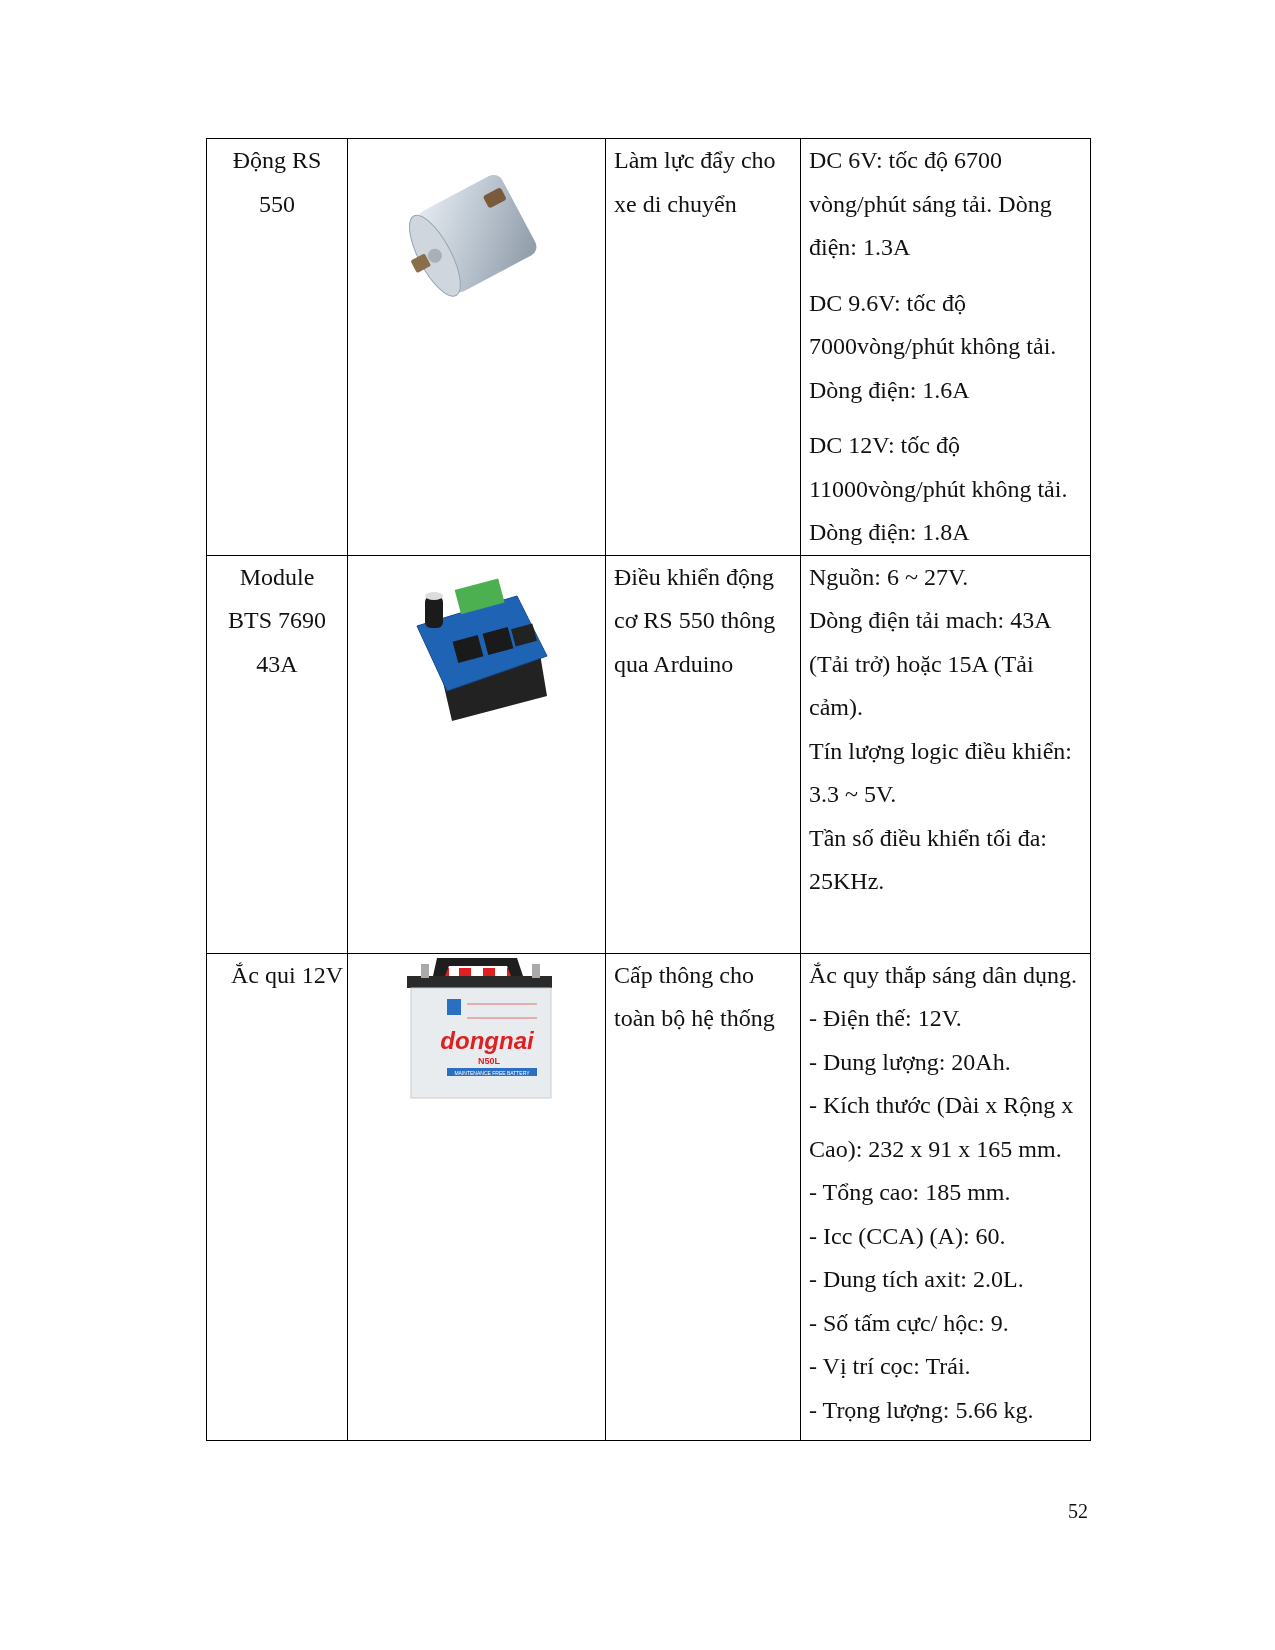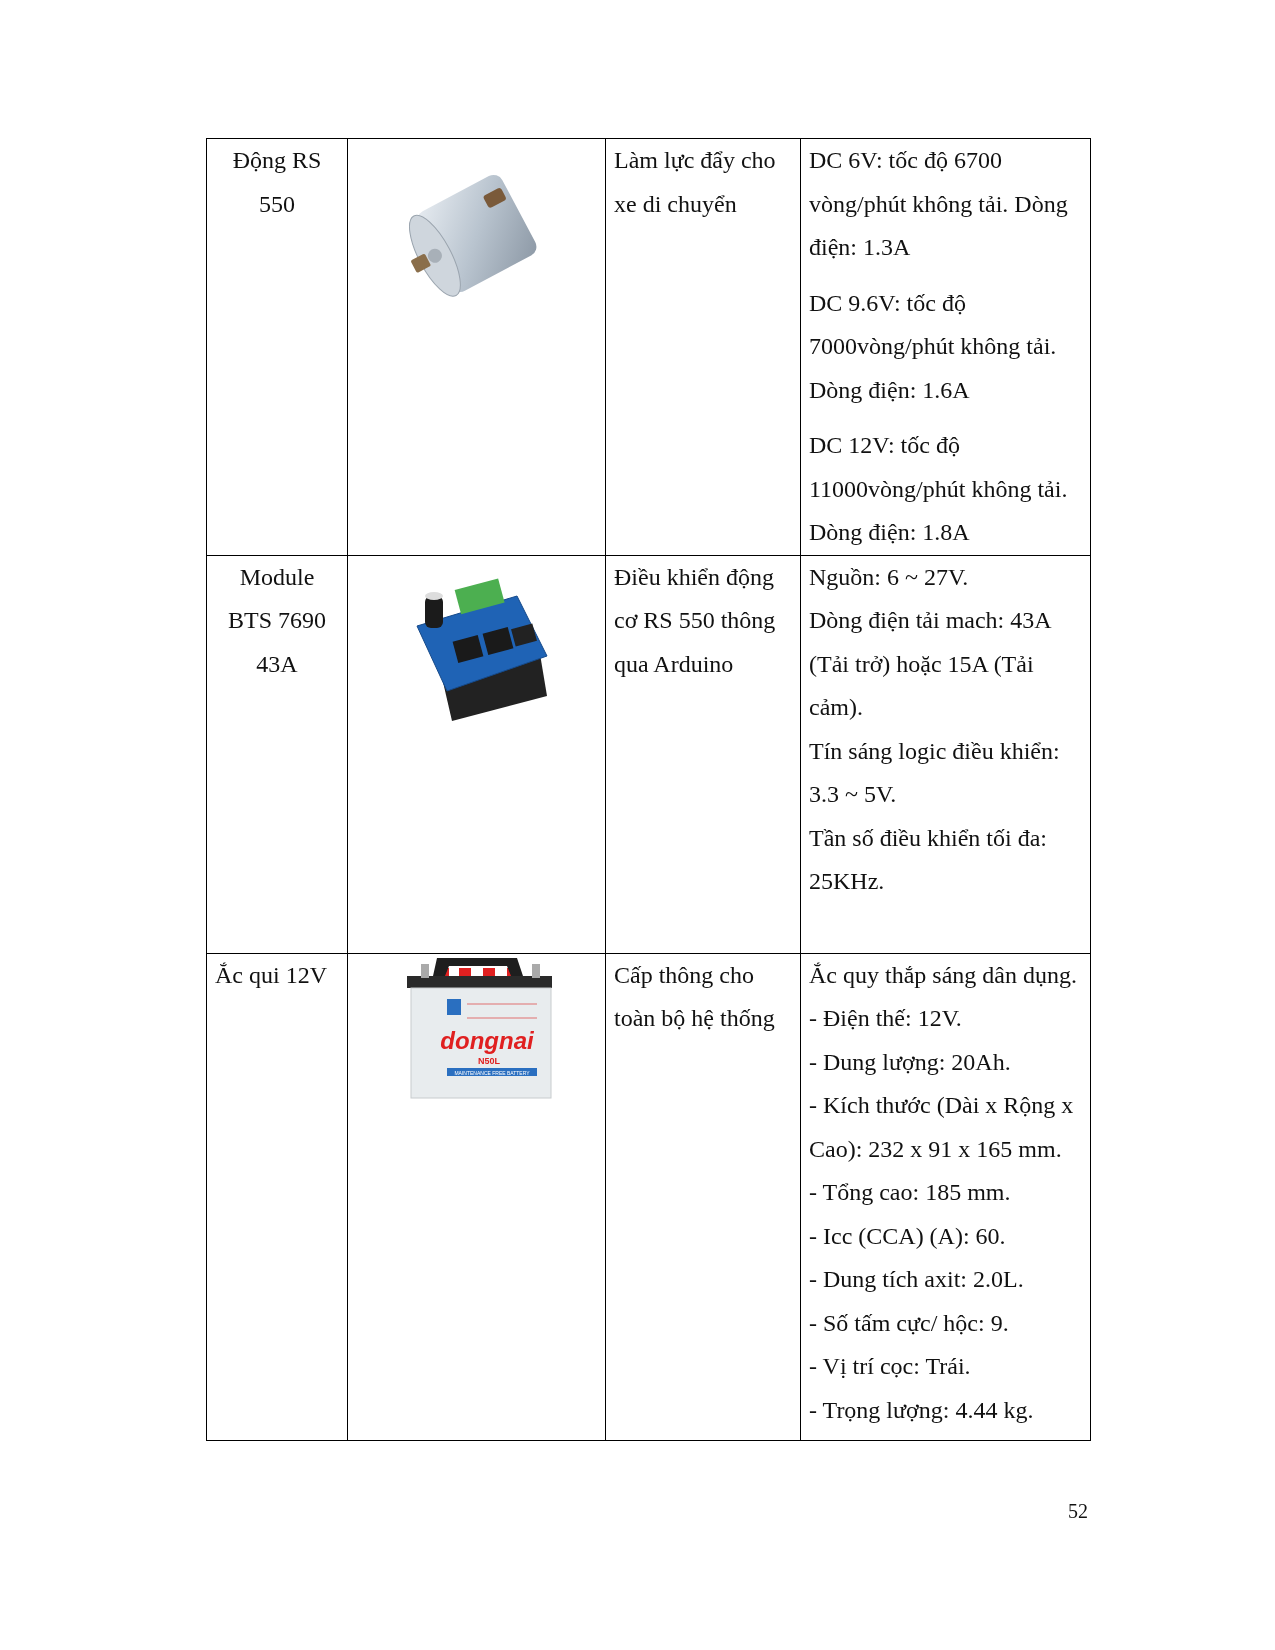--- a/index.html
+++ b/index.html
@@ -5,21 +5,21 @@
     html, body { margin: 0; padding: 0; background: #ffffff; }
     body { width: 1275px; height: 1650px; position: relative; overflow: hidden;
            font-family: "Liberation Serif", "DejaVu Serif", serif; color: #111; }
     .page { position: absolute; left: 0; top: 0; width: 1275px; height: 1650px; }
     table.spec { position: absolute; left: 206px; top: 138px; border-collapse: collapse;
                  table-layout: fixed; width: 884px; }
     table.spec td { border: 1.5px solid #000; vertical-align: top; padding: 0 8px;
                     font-size: 24px; line-height: 43.5px; }
     col.c1 { width: 141px; } col.c2 { width: 258px; } col.c3 { width: 195px; } col.c4 { width: 290px; }
     td.name { text-align: center; padding: 0 4px; }
-    td.name.left { text-align: left; padding-left: 8px; }
+    td.name.left { text-align: left; padding-left: 24px; }
     td.img { text-align: center; padding: 0; }
     .para { margin: 0; }
     .para.gap { margin-top: 12px; }
     .line { display: block; white-space: nowrap; }
     .pic { display: block; margin: 0 auto; }
     .page-num { position: absolute; left: 1068px; top: 1500px; font-size: 20px; }
   </style>
 </head>
 <body>
 
@@ -56,21 +56,21 @@
           </g>
         </svg>
       </td>
       <td>
         <span class="line">Làm lực đẩy cho</span>
         <span class="line">xe di chuyển</span>
       </td>
       <td>
         <p class="para">
           <span class="line">DC 6V: tốc độ 6700</span>
-          <span class="line">vòng/phút không tải. Dòng</span>
+          <span class="line">vòng/phút sáng tải. Dòng</span>
           <span class="line">điện: 1.3A</span>
         </p>
         <p class="para gap">
           <span class="line">DC 9.6V: tốc độ</span>
           <span class="line">7000vòng/phút không tải.</span>
           <span class="line">Dòng điện: 1.6A</span>
         </p>
         <p class="para gap">
           <span class="line">DC 12V: tốc độ</span>
           <span class="line">11000vòng/phút không tải.</span>
@@ -100,21 +100,21 @@
       <td>
         <span class="line">Điều khiển động</span>
         <span class="line">cơ RS 550 thông</span>
         <span class="line">qua Arduino</span>
       </td>
       <td>
         <span class="line">Nguồn: 6 ~ 27V.</span>
         <span class="line">Dòng điện tải mach: 43A</span>
         <span class="line">(Tải trở)  hoặc 15A (Tải</span>
         <span class="line">cảm).</span>
-        <span class="line">Tín sáng logic điều khiển:</span>
+        <span class="line">Tín lượng logic điều khiển:</span>
         <span class="line">3.3 ~ 5V.</span>
         <span class="line">Tần số điều khiển tối đa:</span>
         <span class="line">25KHz.</span>
       </td>
     </tr>
 
     <tr style="height:487px">
       <td class="name left">
         <span class="line">Ắc qui 12V</span>
       </td>
@@ -146,20 +146,20 @@
         <span class="line">Ắc quy thắp sáng dân dụng.</span>
         <span class="line">- Điện thế: 12V.</span>
         <span class="line">- Dung lượng: 20Ah.</span>
         <span class="line">- Kích thước (Dài x Rộng x</span>
         <span class="line">Cao): 232 x 91 x 165 mm.</span>
         <span class="line">- Tổng cao: 185 mm.</span>
         <span class="line">- Icc (CCA) (A): 60.</span>
         <span class="line">- Dung tích axit: 2.0L.</span>
         <span class="line">- Số tấm cực/ hộc: 9.</span>
         <span class="line">- Vị trí cọc: Trái.</span>
-        <span class="line">- Trọng lượng: 4.44 kg.</span>
+        <span class="line">- Trọng lượng: 5.66 kg.</span>
       </td>
     </tr>
   </tbody>
     </table>
 
   <div class="page-num">52</div>
 </div>
 
 </body></html>

